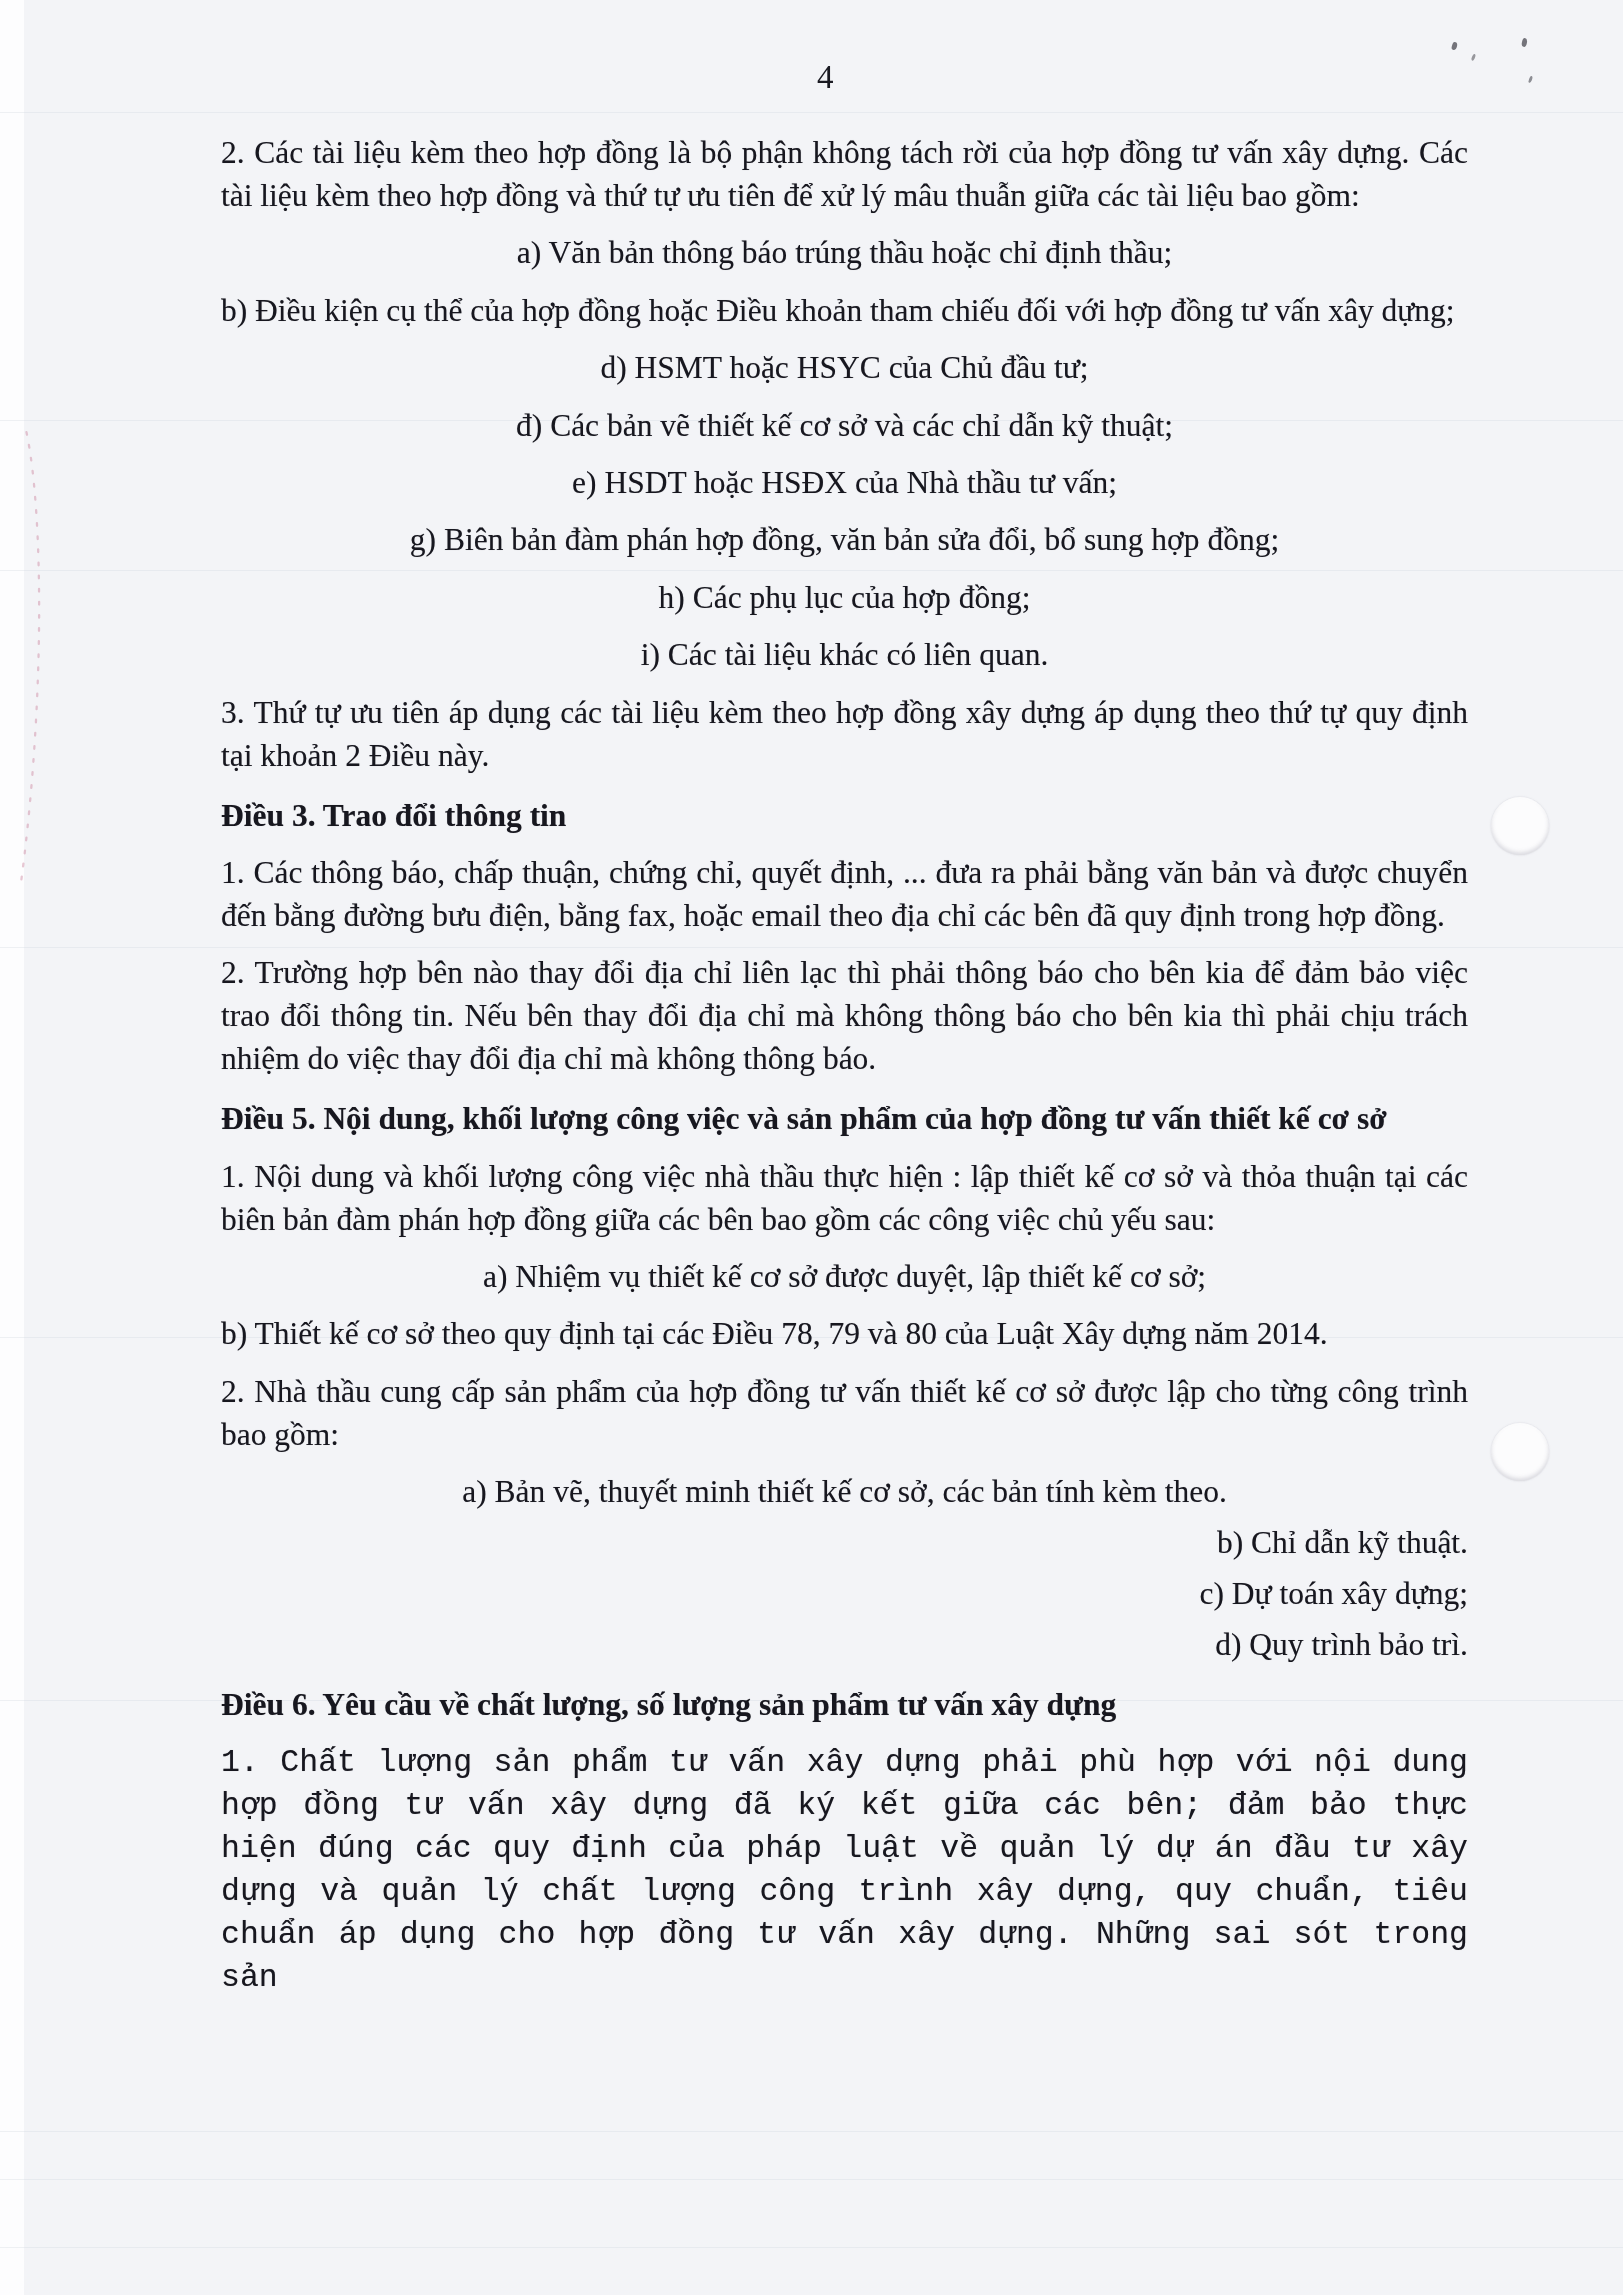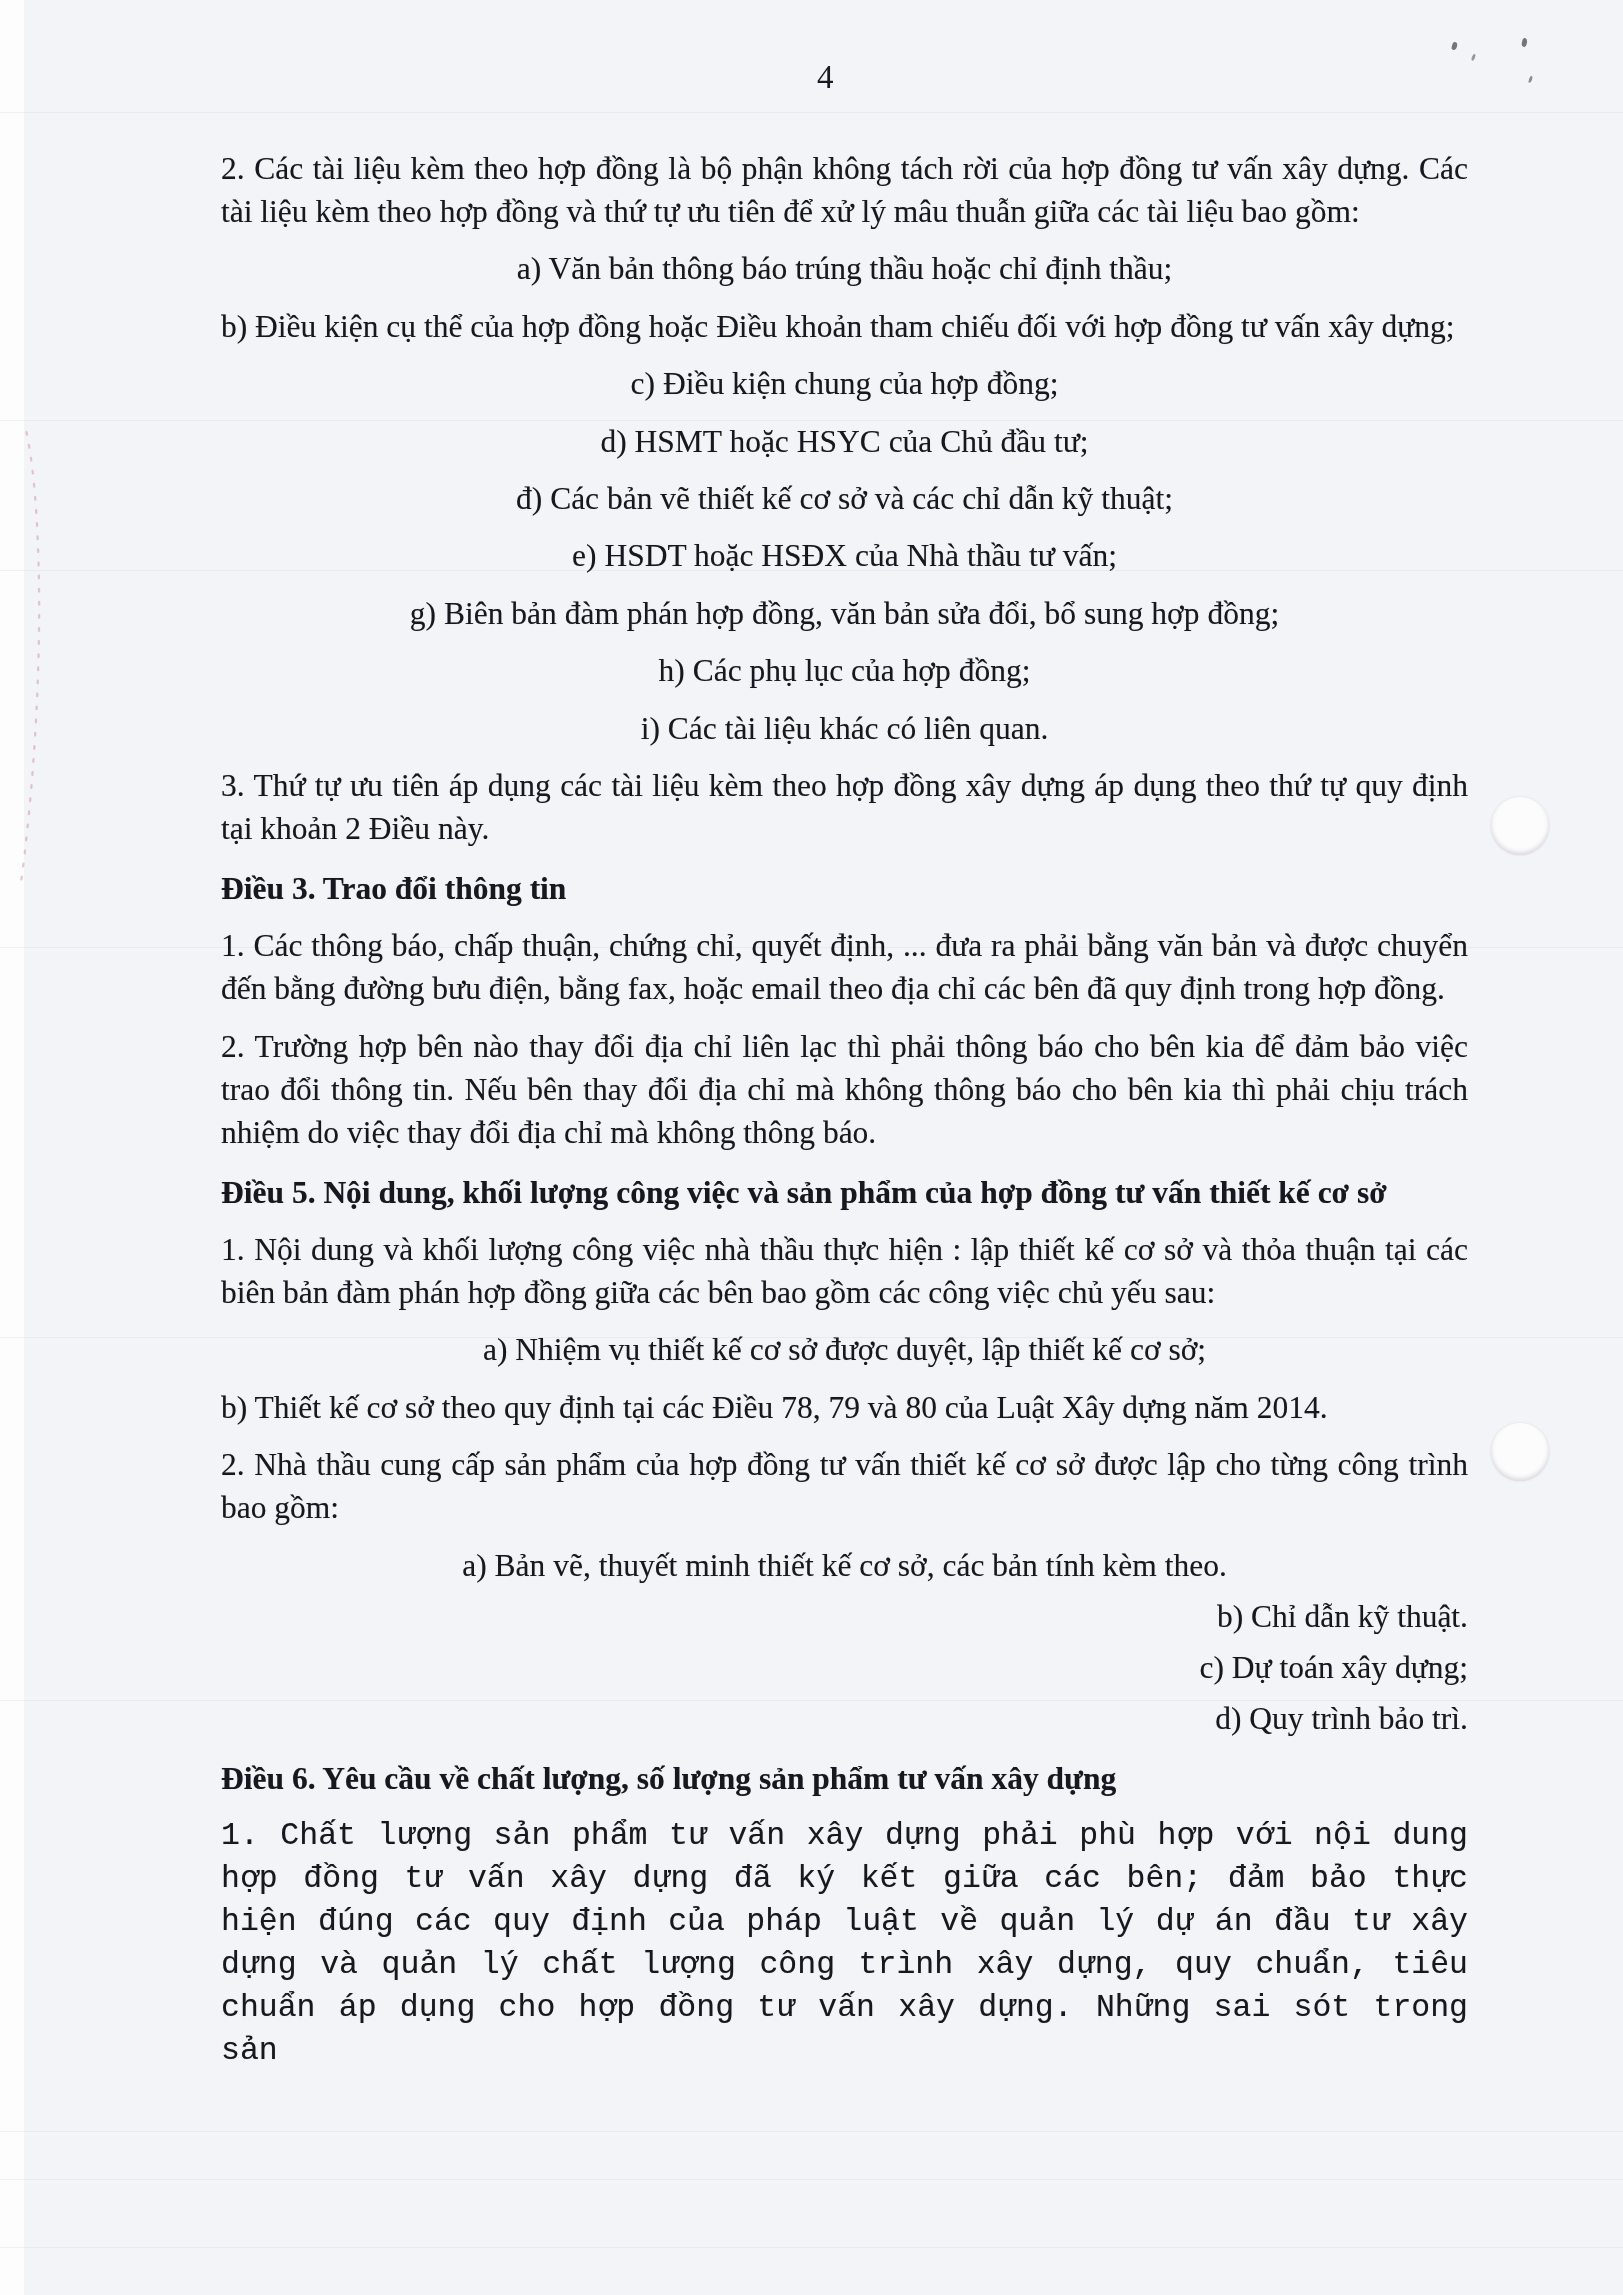--- a/index.html
+++ b/index.html
@@ -35,21 +35,21 @@
   }
   .doc-body {
     position: absolute;
     left: 221px; top: 131px;
     width: 1247px;
     font-size: 31.5px;
     line-height: 43px;
     text-shadow: 0 0 0.7px rgba(20,20,30,0.35);
   }
   .blk { margin: 14.4px 0 0 0; text-align: justify; }
-  .blk:first-child { margin-top: 16px; }
+  .blk:first-child { margin-top: 0; }
   .heading { font-weight: bold; margin-top: 17px; }
   .item { text-align: center; }
   .item-tight { text-align: right; margin-top: 8px; }
   .para-last { text-align: justify; text-align-last: justify; font-family: Liberation Mono, monospace; }
   
   .hole {
     position: absolute;
     width: 58px; height: 58px;
     border-radius: 50%;
     background: #fcfcfd;
@@ -88,21 +88,20 @@
   <div class="streak" style="top:2131px"></div>
   <div class="streak" style="top:2179px"></div>
   <div class="streak" style="top:2247px"></div>
 
   <div class="page-number">4</div>
 
   <main class="doc-body">
       <div class="blk para">2. Các tài liệu kèm theo hợp đồng là bộ phận không tách rời của hợp đồng tư vấn xây dựng. Các tài liệu kèm theo hợp đồng và thứ tự ưu tiên để xử lý mâu thuẫn giữa các tài liệu bao gồm:</div>
       <div class="blk item">a) Văn bản thông báo trúng thầu hoặc chỉ định thầu;</div>
       <div class="blk para">b) Điều kiện cụ thể của hợp đồng hoặc Điều khoản tham chiếu đối với hợp đồng tư vấn xây dựng;</div>
-      <div class="blk item">c) Điều kiện chung của hợp đồng;</div>
       <div class="blk item">d) HSMT hoặc HSYC của Chủ đầu tư;</div>
       <div class="blk item">đ) Các bản vẽ thiết kế cơ sở và các chỉ dẫn kỹ thuật;</div>
       <div class="blk item">e) HSDT hoặc HSĐX của Nhà thầu tư vấn;</div>
       <div class="blk item">g) Biên bản đàm phán hợp đồng, văn bản sửa đổi, bổ sung hợp đồng;</div>
       <div class="blk item">h) Các phụ lục của hợp đồng;</div>
       <div class="blk item">i) Các tài liệu khác có liên quan.</div>
       <div class="blk para">3. Thứ tự ưu tiên áp dụng các tài liệu kèm theo hợp đồng xây dựng áp dụng theo thứ tự quy định tại khoản 2 Điều này.</div>
       <div class="blk heading">Điều 3. Trao đổi thông tin</div>
       <div class="blk para">1. Các thông báo, chấp thuận, chứng chỉ, quyết định, ... đưa ra phải bằng văn bản và được chuyển đến bằng đường bưu điện, bằng fax, hoặc email theo địa chỉ các bên đã quy định trong hợp đồng.</div>
       <div class="blk para">2. Trường hợp bên nào thay đổi địa chỉ liên lạc thì phải thông báo cho bên kia để đảm bảo việc trao đổi thông tin. Nếu bên thay đổi địa chỉ mà không thông báo cho bên kia thì phải chịu trách nhiệm do việc thay đổi địa chỉ mà không thông báo.</div>

